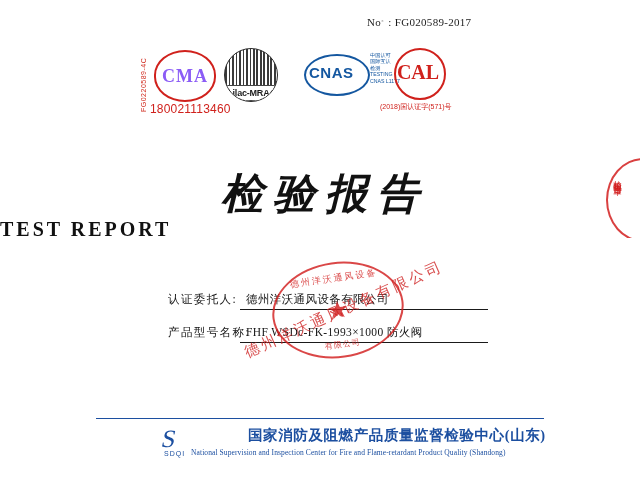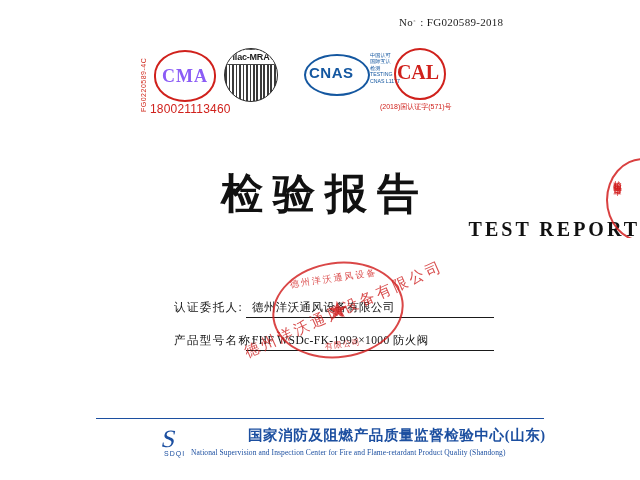--- a/index.html
+++ b/index.html
@@ -28,21 +28,21 @@
   .report-no {
     position: absolute;
     top: 14px;
     left: 367px;
     font-size: 11px;
     letter-spacing: 0.3px;
     color: #1c1c1c;
     white-space: nowrap;
     font-family: "Liberation Serif", serif;
   }
-  .report-no .no-label { font-size: 11px; margin-left: 32px; }
+  .report-no .no-label { font-size: 11px; }
   .report-no .no-sup {
     font-size: 7px;
     vertical-align: super;
   }
 
   
   .logo-strip {
     position: absolute;
     top: 44px;
     left: 140px;
@@ -99,21 +99,21 @@
     left: 84px;
     top: 4px;
     width: 52px;
     height: 52px;
     border-radius: 50%;
     border: 1px solid #2b2b2b;
     overflow: hidden;
     background:
       repeating-linear-gradient(90deg, #3a3a3a 0 1.5px, #ffffff 1.5px 3.5px);
     display: flex;
-    align-items: flex-start;
+    align-items: flex-end;
     justify-content: center;
   }
   .ilac-band {
     width: 54px;
     height: 14px;
     background: #ffffff;
     border-top: 1px solid #444;
     border-bottom: 1px solid #444;
     display: flex;
     align-items: center;
@@ -208,41 +208,41 @@
     top: 166px;
     left: 0;
     width: 640px;
     text-align: center;
     font-size: 42px;
     font-weight: bold;
     letter-spacing: 10px;
     color: #111111;
     text-indent: 10px;
     font-family: "Liberation Serif", serif;
+    font-style: italic;
   }
   .title-en {
     position: absolute;
     top: 218px;
     left: 0;
     width: 640px;
-    text-align: right;
+    text-align: left;
     font-size: 20px;
     font-weight: bold;
     letter-spacing: 3px;
     color: #111111;
     font-family: "Liberation Serif", serif;
   }
 
   
   .fields {
     position: absolute;
-    left: 174px;
+    left: 168px;
     top: 292px;
     width: 320px;
-    margin-top: 8px;
   }
   .field-row {
     position: relative;
     height: 33px;
   }
   .field-label {
     position: absolute;
     left: 0;
     top: 0;
     font-size: 11.5px;
@@ -422,21 +422,21 @@
     font-family: "Liberation Serif", serif;
   }
 </style>
 </head>
 <body>
 
 <div class="page">
 
   <div class="report-no">
     <span class="no-label">No</span><span class="no-sup">。</span>:
-    <span>FG020589-2018</span>
+    <span>FG020589-2017</span>
   </div>
 
   <div class="logo-strip">
 
     <div class="vert-code">FG0220589-4C</div>
 
     <div class="cma">CMA</div>
     <div class="cma-code">180021113460</div>
 
     <div class="ilac">

